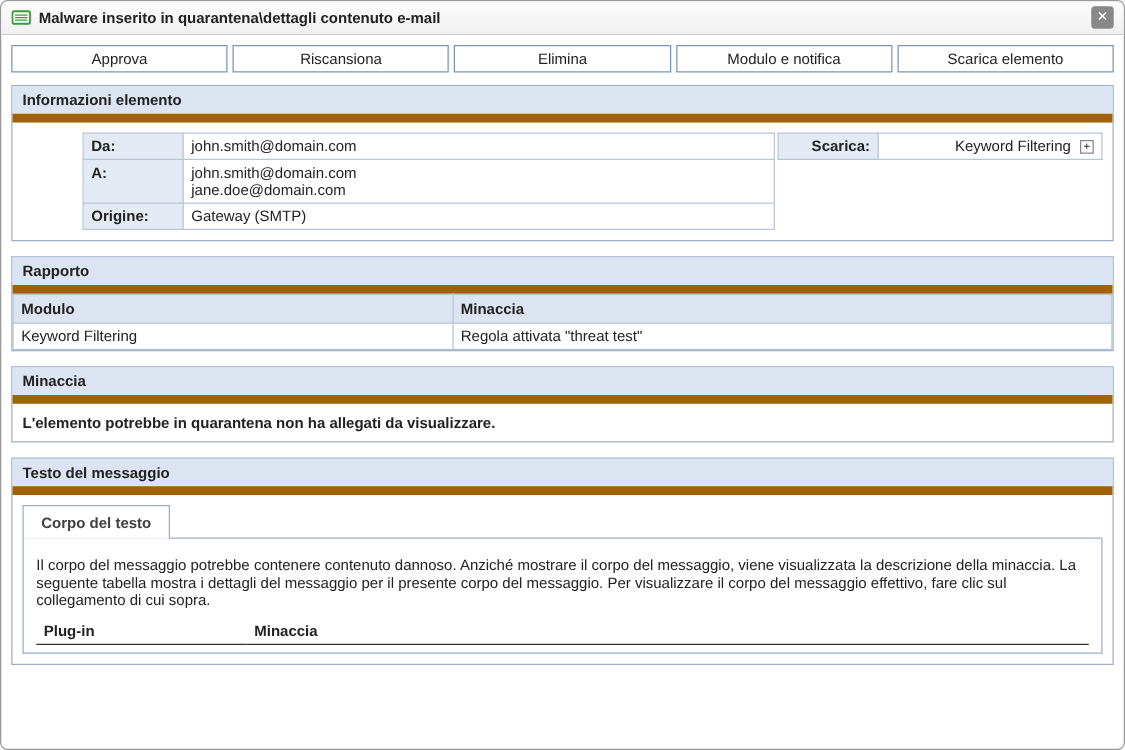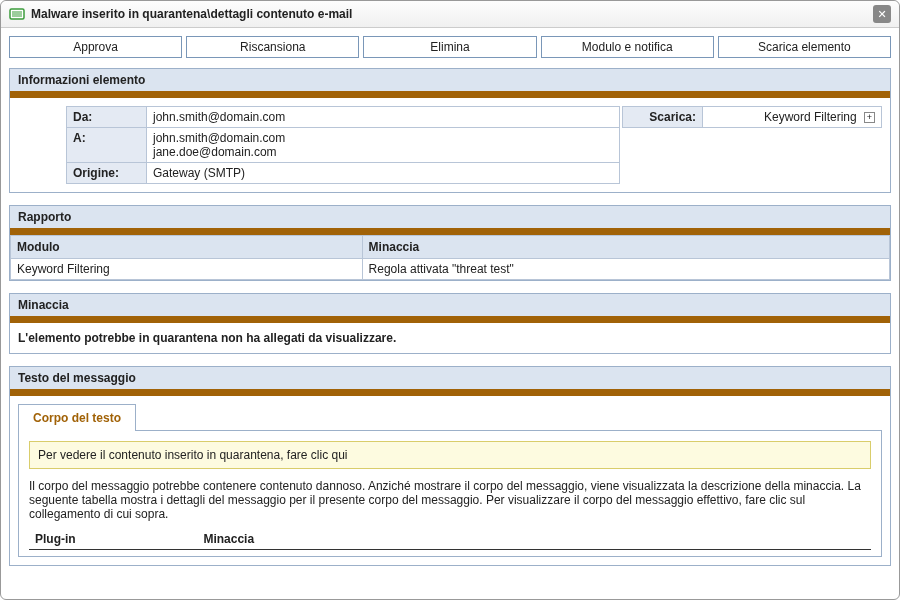--- a/index.html
+++ b/index.html
@@ -30,21 +30,21 @@
   table.kv td.key { background:#e4eaf3; font-weight:bold; width:80px; white-space:nowrap; }
   table.kv td.valR { text-align:right; }
   .expand-icon { display:inline-block; width:11px; height:11px; border:1px solid #888; font-size:9px; line-height:9px; text-align:center; margin-left:4px; cursor:pointer; vertical-align:middle; }
   .keyR { background:#e4eaf3; font-weight:bold; text-align:right; width:80px; white-space:nowrap; }
 
   table.grid { border-collapse:collapse; width:100%; border:1px solid #b8c5d7; }
   table.grid th { background:#dbe4f0; border:1px solid #b8c5d7; padding:4px 6px; text-align:left; font-weight:bold; }
   table.grid td { border:1px solid #b8c5d7; padding:3px 6px; }
 
   .tab-strip { display:flex; border-bottom:1px solid #9cb0c9; }
-  .tab { padding:6px 14px; border:1px solid #9cb0c9; border-bottom:none; background:#fff; color:#a16207; font-weight:bold; margin-bottom:-1px; cursor:pointer; }
+  .tab { padding:6px 14px; border:1px solid #9cb0c9; border-bottom:none; background:#fff; color:#404040; font-weight:bold; margin-bottom:-1px; cursor:pointer; }
   .tab-body { border:1px solid #9cb0c9; border-top:none; padding:10px 10px 6px 10px; }
 
   .warn-box { background:#fdfbe0; border:1px solid #d9cd6b; padding:6px 8px; margin-bottom:10px; cursor:pointer; }
 
   .msg-p { margin:4px 0 8px 0; }
 
   .inner-grid th { border-bottom:1px solid #333; padding:3px 6px; text-align:left; font-weight:bold; }
 </style>
 </head>
 <body>
@@ -141,21 +141,20 @@
           </div>
         </div>
 
         <div class="panel">
           <div class="panel-header">Testo del messaggio</div>
           <div class="panel-body">
             <div class="tab-strip">
               <div class="tab">Corpo del testo</div>
             </div>
             <div class="tab-body">
-              <div class="warn-box">Per vedere il contenuto inserito in quarantena, fare clic qui</div>
               <p class="msg-p">Il corpo del messaggio potrebbe contenere contenuto dannoso. Anziché mostrare il corpo del messaggio, viene visualizzata la descrizione della minaccia. La seguente tabella mostra i dettagli del messaggio per il presente corpo del messaggio. Per visualizzare il corpo del messaggio effettivo, fare clic sul collegamento di cui sopra.</p>
               <table style="width:100%; border-collapse:collapse;" class="inner-grid">
                 <tbody>
                     <tr>
                   <th style="width:20%;">Plug-in</th>
                   <th>Minaccia</th>
                 </tr>
               </tbody>
                 </table>
             </div>

